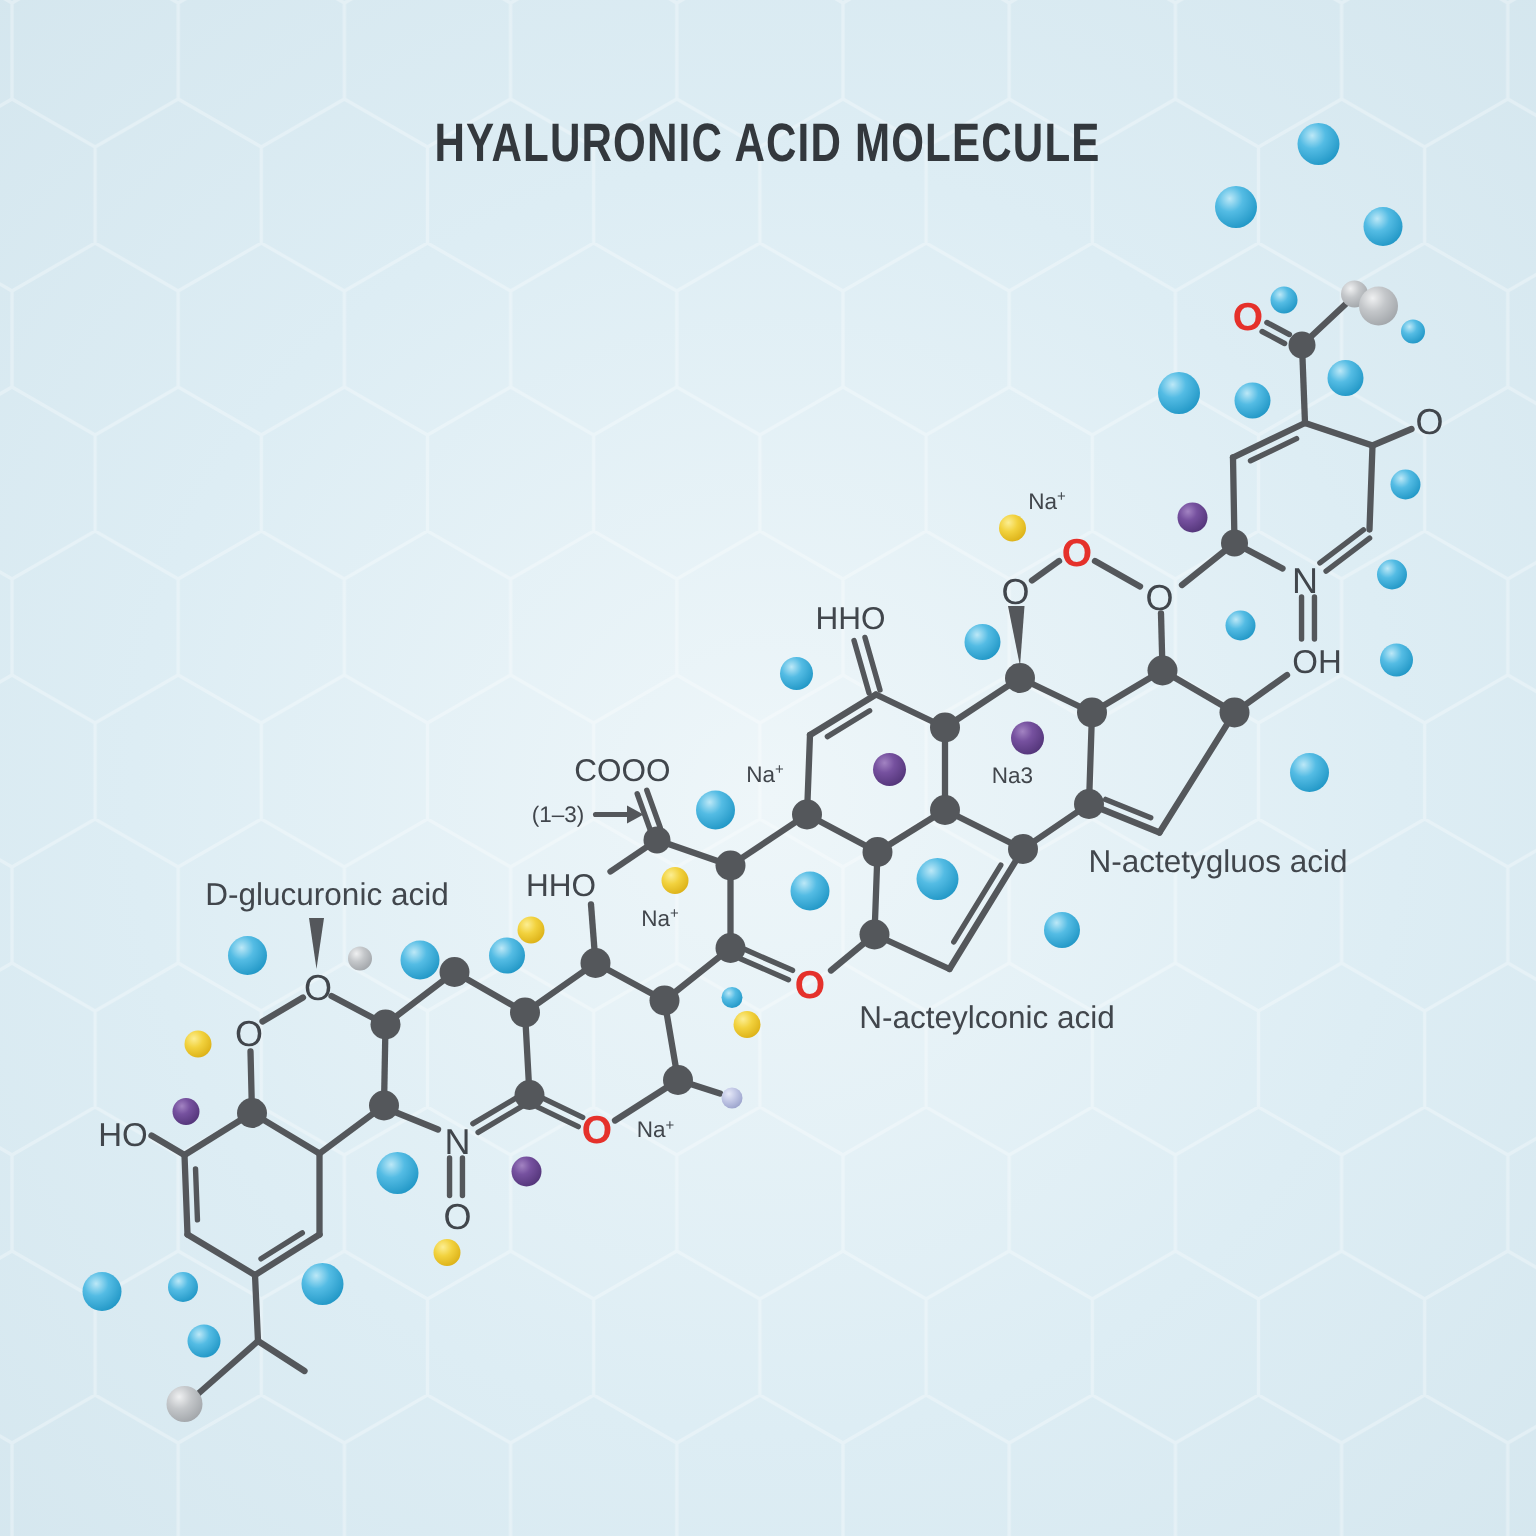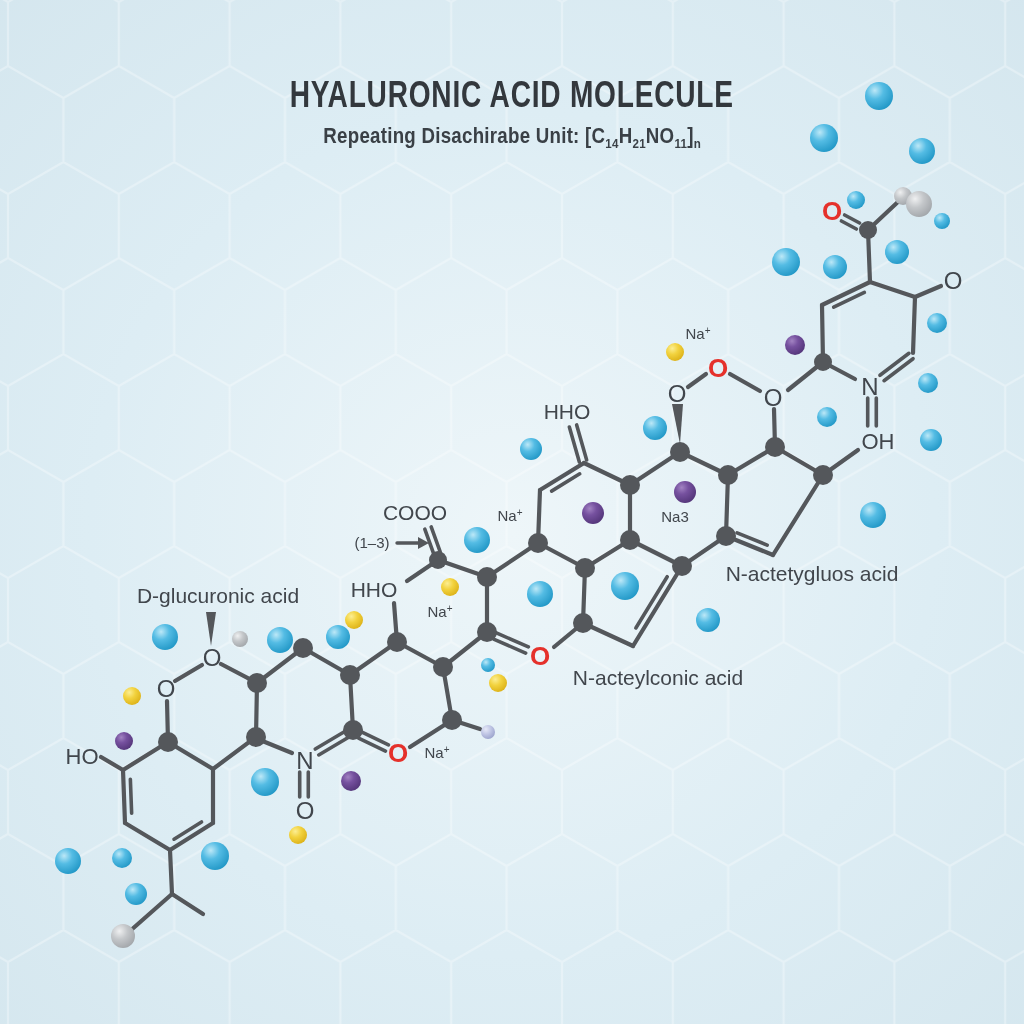--- a/index.html
+++ b/index.html
@@ -235,14 +235,13 @@
       <text x="675" y="522" text-anchor="middle" font-size="15" fill="#41464c">Na3</text>
       <text x="218" y="603.35" text-anchor="middle" font-size="21" fill="#41464c">D-glucuronic acid</text>
       <text x="658" y="685.35" text-anchor="middle" font-size="21" fill="#41464c">N-acteylconic acid</text>
       <text x="812" y="581.35" text-anchor="middle" font-size="21" fill="#41464c">N-actetygluos acid</text>
       <text x="372" y="548.25" text-anchor="middle" font-size="15" fill="#41464c">(1–3)</text>
     </g>
 </svg>
 
 <div class="hdr">
   <div><span class="title">HYALURONIC ACID MOLECULE</span></div>
-  <div><span class="subtitle" id="subtitle"><span>Repeating Disachirabe Unit: [C</span><sub>14</sub><span>H</span><sub>21</sub><span>NO</span><sub>11</sub><span>]</span><sub>n</sub></span></div>
 </div>
 
 </body></html>

